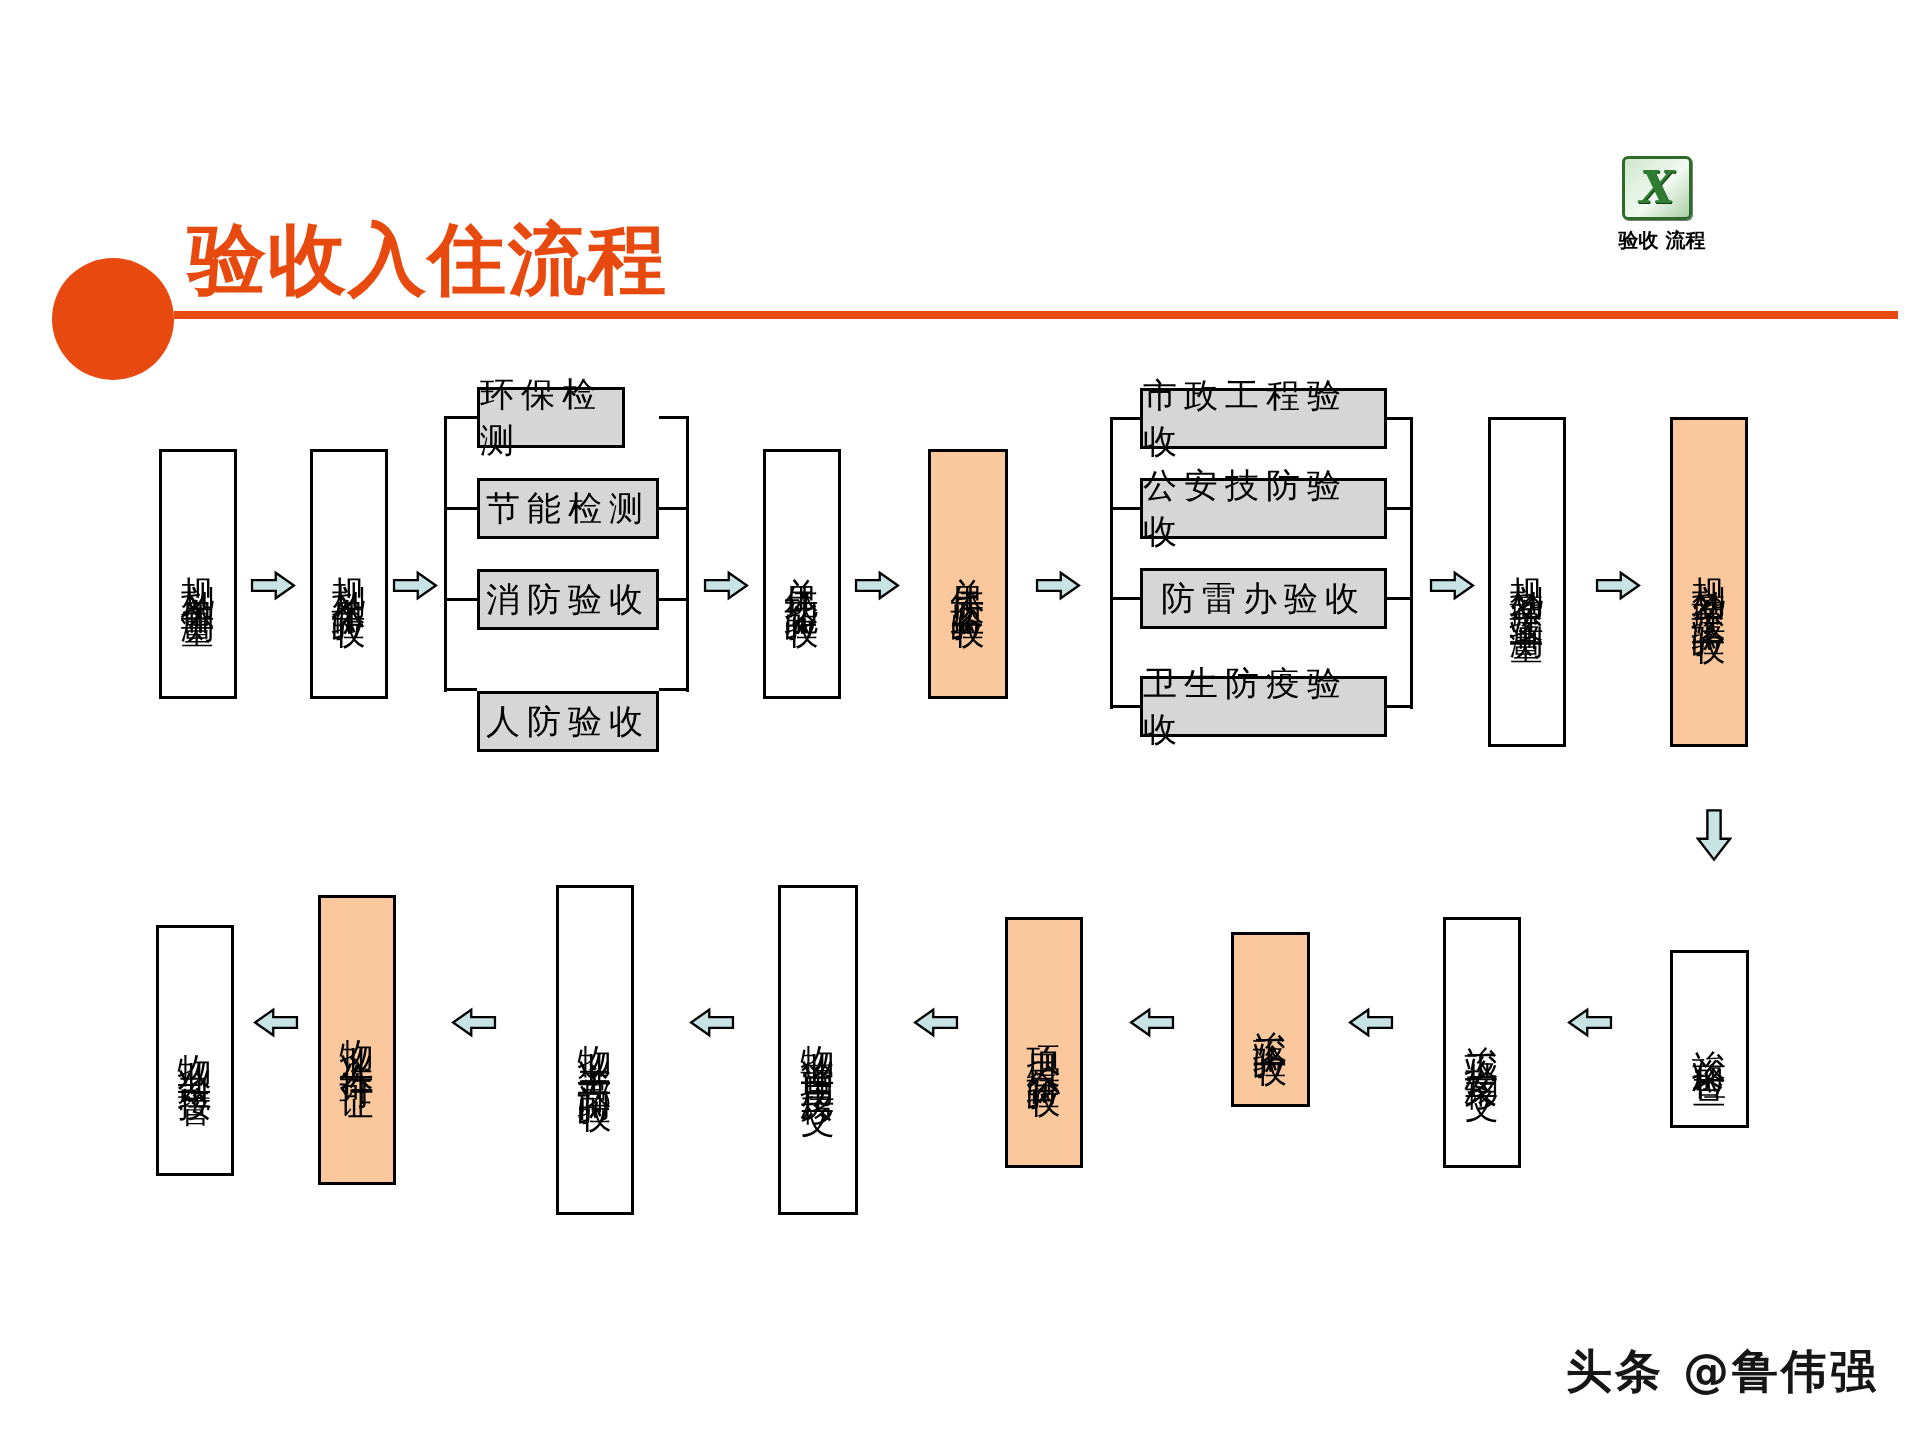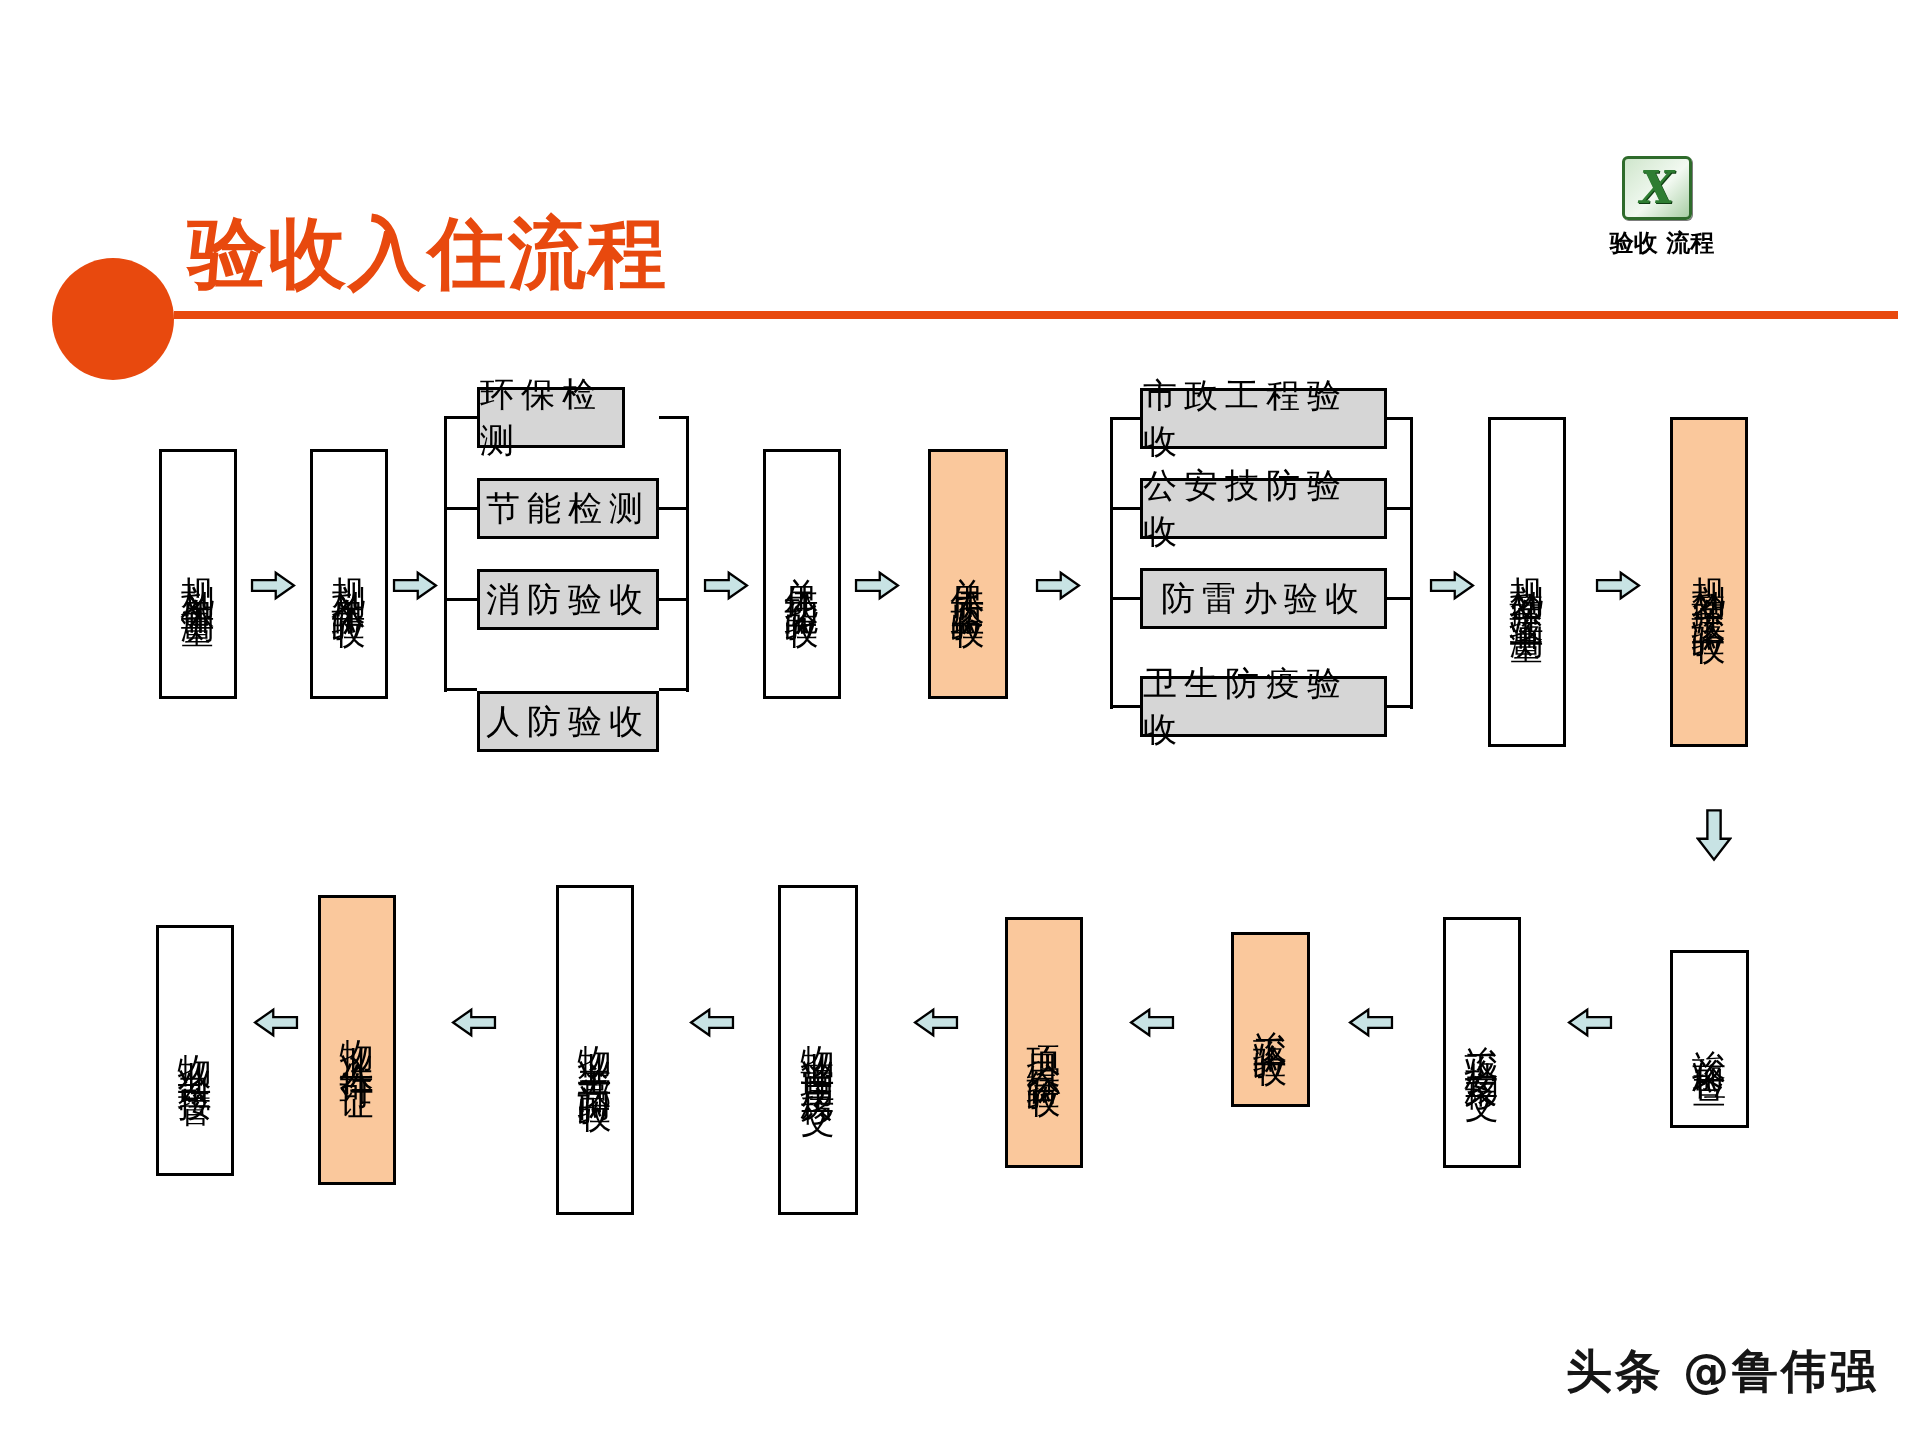--- a/index.html
+++ b/index.html
@@ -11,29 +11,29 @@
     --border:#000000;
   }
   *{margin:0;padding:0;box-sizing:border-box;}
   html,body{width:1920px;height:1440px;background:#fff;overflow:hidden;}
   body{font-family:"DejaVu Serif","Liberation Serif",serif;}
   .slide{position:relative;width:1920px;height:1440px;background:#fff;}
 
   
   .deco-circle{position:absolute;left:52px;top:258px;width:122px;height:122px;border-radius:50%;background:var(--accent);}
   .page-title{position:absolute;left:188px;top:220px;font-size:78px;line-height:1;font-weight:900;
-    color:var(--accent);letter-spacing:2px;font-family:Liberation Mono, monospace;text-align:center;}
+    color:var(--accent);letter-spacing:2px;font-family:Liberation Sans, sans-serif;text-align:center;}
   .title-rule{position:absolute;left:174px;top:311px;width:1724px;height:8px;background:var(--accent);}
 
   .excel-icon{position:absolute;left:1622px;top:156px;width:70px;height:64px;border:3px solid #2e6b2b;border-radius:6px;
     background:linear-gradient(135deg,#cfe6cc 0%,#f2f9f1 55%,#a9cfa5 100%);
     display:flex;align-items:center;justify-content:center;box-shadow:1px 1px 0 #7d7d7d;}
   .excel-icon .xl-x{font-family:"DejaVu Serif",serif;font-weight:900;font-style:italic;font-size:44px;color:#2e7d32;
     text-shadow:1px 1px 0 #0f3d12;line-height:1;}
-  .icon-label{position:absolute;left:1592px;top:227px;width:140px;text-align:center;font-size:24px;font-weight:bold;color:#000;
+  .icon-label{position:absolute;left:1592px;top:227px;width:140px;text-align:center;font-size:20px;font-weight:bold;color:#000;
     font-family:"DejaVu Serif","Liberation Serif",serif;}
 
   
   .node{position:absolute;background:var(--white_box);border:3px solid var(--border);
     display:flex;align-items:center;justify-content:center;color:#000;font-size:34px;}
   .node.vert{writing-mode:vertical-rl;text-orientation:upright;letter-spacing:8px;}
   .node.orange{background:var(--orange_box);}
   .node.gray{background:var(--gray_box);letter-spacing:7px;}
 
   

